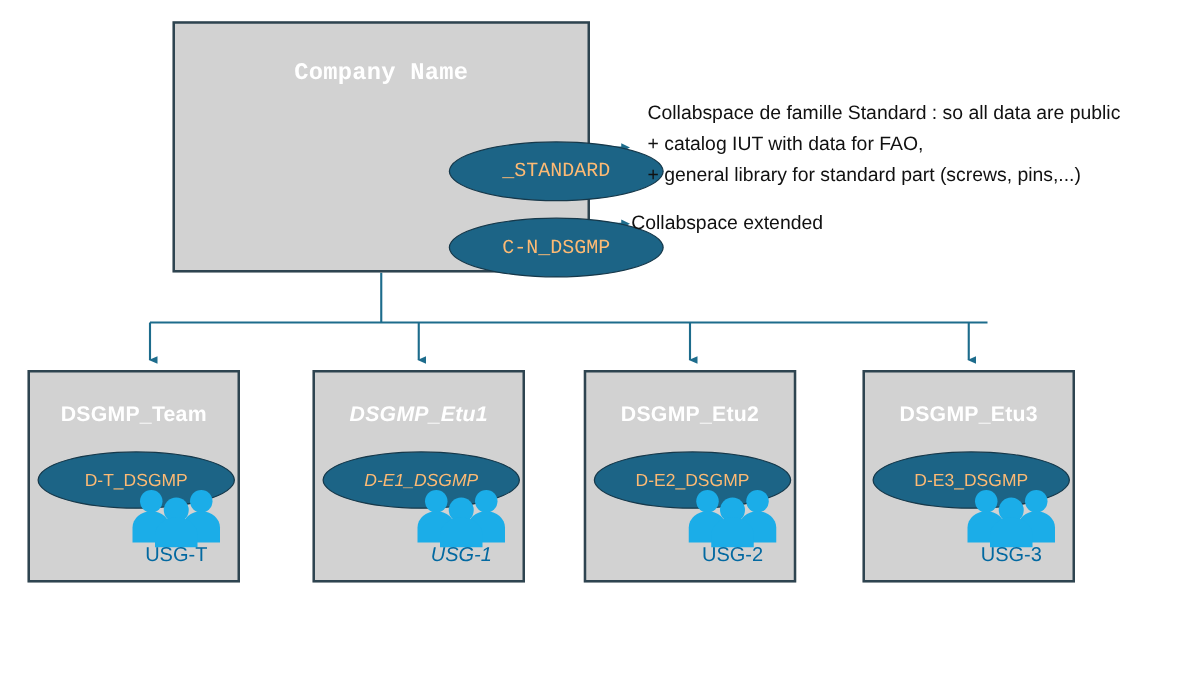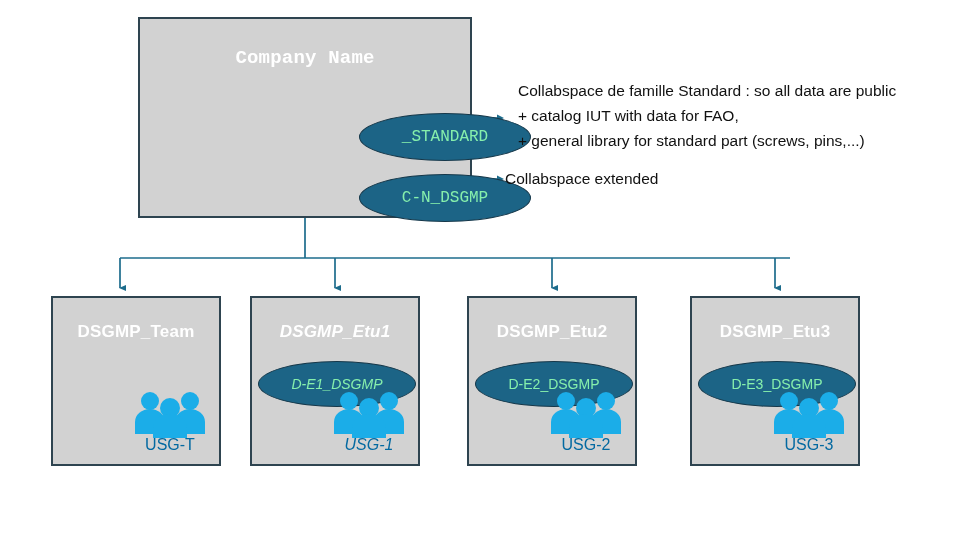--- a/index.html
+++ b/index.html
@@ -53,21 +53,21 @@
     font-size: 19px;
   }
 
   
   .ellipse {
     position: absolute;
     background: #1c6486;
     border: 1.6px solid #16384a;
     border-radius: 50%;
     box-sizing: border-box;
-    color: #86efac;
+    color: #fdba74;
     display: flex;
     align-items: center;
     justify-content: center;
     white-space: nowrap;
   }
   #cs-standard {
     left: 219px;
     top: 94px;
     width: 172px;
     height: 48px;
@@ -84,21 +84,21 @@
   
   .dept-box {
     top: 296px;
     width: 170px;
     height: 170px;
   }
   .dept-title {
     top: 24px;
     font-size: 17px;
   }
-  #dept-0 { left: 51px; }
+  #dept-0 { left: 22px; }
   #dept-1 { left: 250px; font-style: italic; }
   #dept-2 { left: 467px; padding-left: 22px; }
   #dept-3 { left: 690px; }
 
   .dept-ellipse {
     position: absolute;
     left: 6px;
     top: 63px;
     width: 158px;
     height: 46px;
@@ -197,20 +197,21 @@
     <div>Collabspace de famille Standard : so all data are public</div>
     <div>+ catalog IUT with data for FAO,</div>
     <div>+ general library for standard part (screws, pins,...)</div>
   </div>
   <div class="note" id="note-extended">
     <div>Collabspace extended</div>
   </div>
 
   <div class="org-box dept-box" id="dept-0">
     <div class="org-title dept-title">DSGMP_Team</div>
+    <div class="ellipse dept-ellipse">D-T_DSGMP</div>
     <div class="usg-wrap">
       <svg class="usg-icon" viewBox="0 0 74 48" xmlns="http://www.w3.org/2000/svg">
         <g fill="#1badE8">
           <circle cx="17" cy="11" r="9"></circle>
           <path d="M2,44 L2,32 a15,13 0 0 1 30,0 L32,44 Z"></path>
           <circle cx="57" cy="11" r="9"></circle>
           <path d="M42,44 L42,32 a15,13 0 0 1 30,0 L72,44 Z"></path>
           <circle cx="37" cy="18" r="10"></circle>
           <path d="M20,48 L20,38 a17,14 0 0 1 34,0 L54,48 Z"></path>
         </g>

